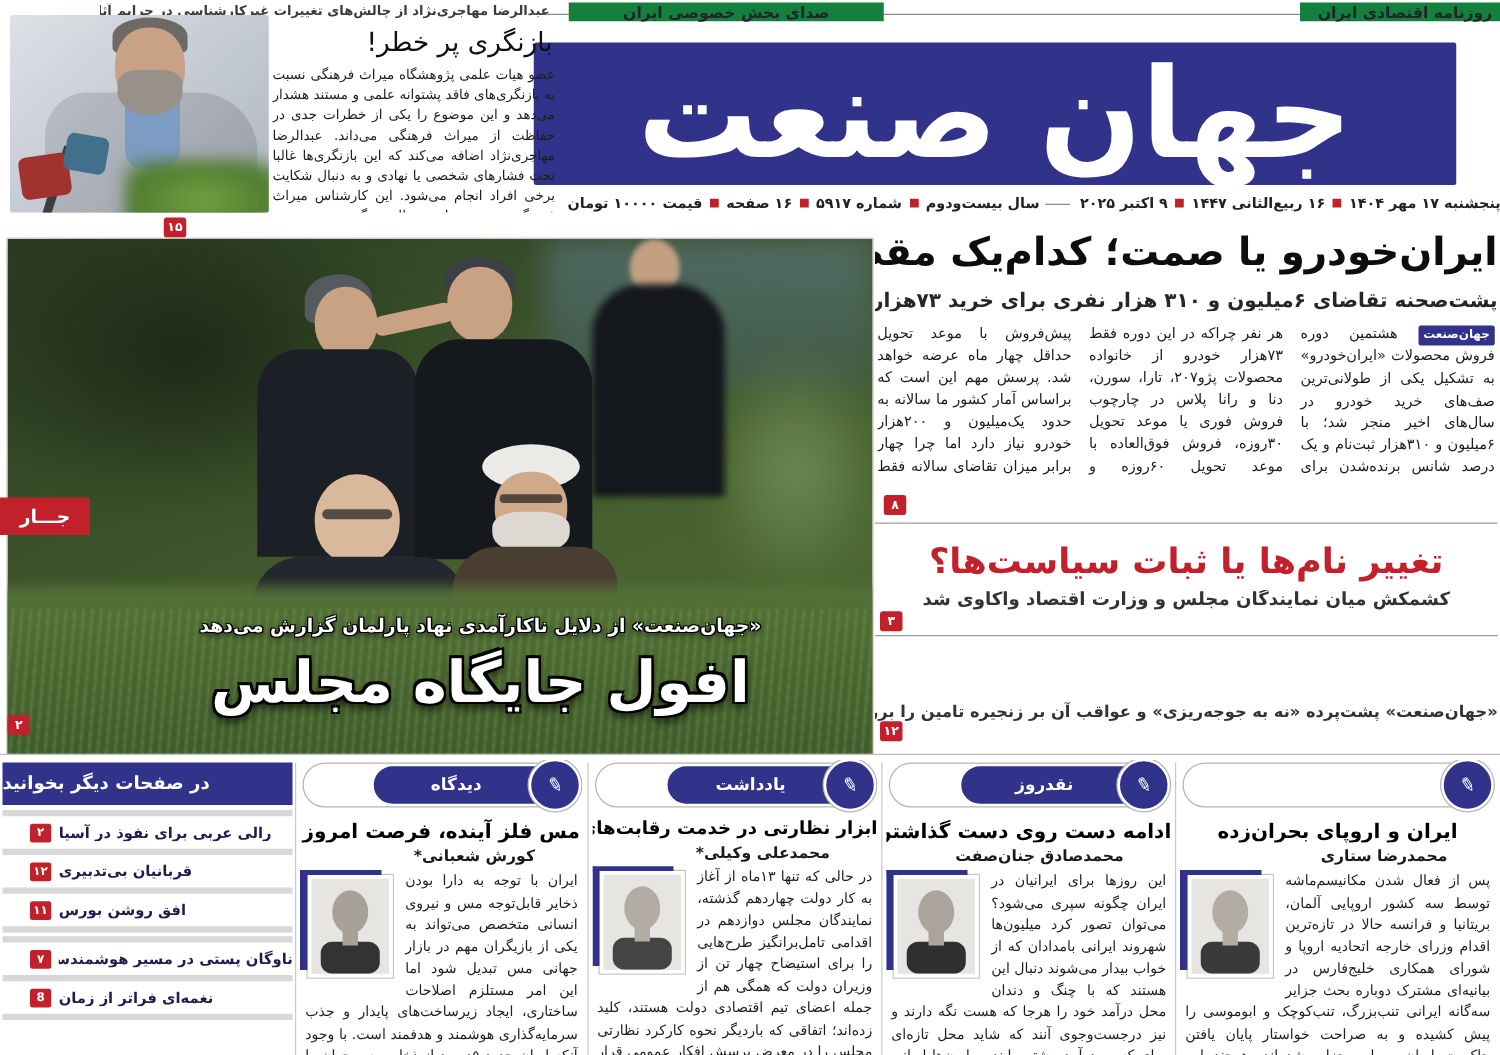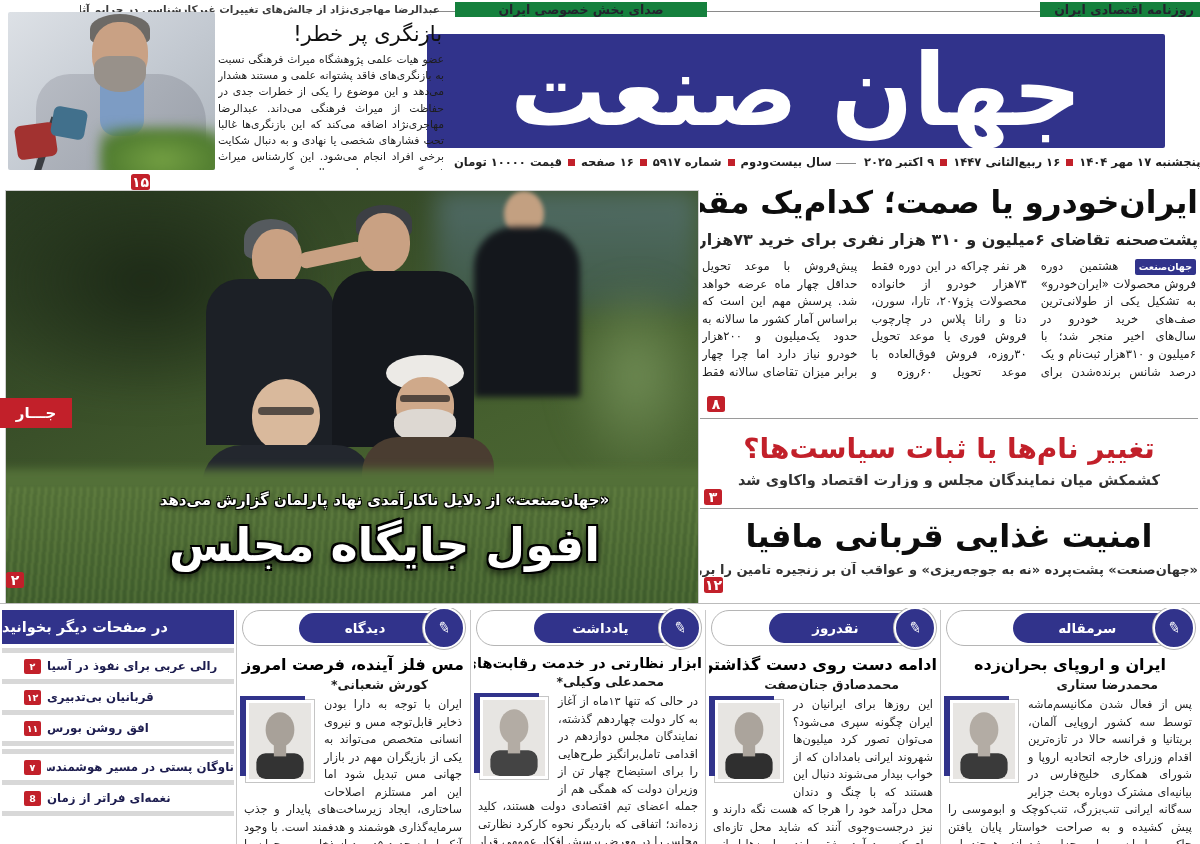--- a/index.html
+++ b/index.html
@@ -22,21 +22,21 @@
   
   .tl-kicker{position:absolute;left:80px;top:3px;width:360px;font-size:10.5px;font-weight:600;color:#3c3c3c;text-align:right;white-space:nowrap;overflow:hidden;}
   .tl-headline{position:absolute;left:218px;top:22px;width:224px;font-size:21px;font-weight:400;color:#101010;text-align:right;}
   .tl-body{position:absolute;left:218px;top:52px;width:226px;height:118px;font-size:10.8px;line-height:1.5;color:#1d1d1d;text-align:justify;overflow:hidden;}
   .tlph{position:absolute;left:8px;top:12px;width:207px;height:158px;overflow:hidden;border-radius:2px;
     background:linear-gradient(140deg,#dde1e6 0%,#c3c9d1 55%,#aeb5bd 100%);}
   .tlph div{position:absolute;}
 
   
   .pb{position:absolute;min-width:16px;height:16px;padding:0 1px;background:var(--red,#c2202a);color:#fff;
-    font-size:14px;font-weight:bold;display:flex;align-items:center;justify-content:center;border-radius:2.5px;}
+    font-size:10px;font-weight:bold;display:flex;align-items:center;justify-content:center;border-radius:2.5px;}
 
   
   .mp{position:absolute;left:5px;top:190px;width:692px;height:412px;overflow:hidden;border:1px solid #cfcfcf;
     background:linear-gradient(155deg,#2a3b22 0%,#3a5029 35%,#46602f 62%,#516d37 100%);}
   .mp .s{position:absolute;}
   .mp-kicker{position:absolute;left:90px;right:25px;top:300px;text-align:center;color:#fff;font-size:15px;font-weight:800;
     text-shadow:1px 1px 0 #000,-1px 1px 0 #000,1px -1px 0 #000,-1px -1px 0 #000,0 2px 5px rgba(0,0,0,.85);z-index:5;}
   .mp-title{position:absolute;left:90px;right:25px;top:322px;text-align:center;color:#fff;font-size:46px;font-weight:900;line-height:1.4;
     text-shadow:2px 2px 0 #000,-2px 2px 0 #000,2px -2px 0 #000,-2px -2px 0 #000,0 4px 8px rgba(0,0,0,.85);z-index:5;}
   .stamp{position:absolute;left:0;top:398px;width:72px;height:30px;background:var(--red,#c2202a);z-index:6;
@@ -171,36 +171,32 @@
   <div class="pb" style="left:707px;top:396px;">۸</div>
 
   <div class="hline" style="left:700px;top:418px;width:498px;"></div>
 
   <div class="story-h2">تغییر نام‌ها یا ثبات سیاست‌ها؟</div>
   <div class="story-sub2">کشمکش میان نمایندگان مجلس و وزارت اقتصاد واکاوی شد</div>
   <div class="pb" style="left:704px;top:489px;">۳</div>
 
   <div class="hline" style="left:700px;top:508px;width:498px;"></div>
 
-  <div class="story-h3">امنیت غذایی قربانی مافیا</div>
   <div class="story-sub3">«جهان‌صنعت» پشت‌پرده «نه به جوجه‌ریزی» و عواقب آن بر زنجیره تامین را بررسی می‌کند</div>
   <div class="pb" style="left:704px;top:577px;">۱۲</div>
 
   <div class="hline" style="left:0;top:603px;width:1200px;background:#bbb;"></div>
 
   <div class="vline" style="left:236px;top:610px;height:234px;"></div>
   <div class="vline" style="left:470px;top:610px;height:234px;"></div>
   <div class="vline" style="left:705px;top:610px;height:234px;"></div>
   <div class="vline" style="left:940px;top:610px;height:234px;"></div>
 
   <div class="opin" style="left:944px;width:252px;">
     <div class="colhead">
-      <div class="colhead-navy">
-        <span class="colhead-label">سرمقاله</span>
-      </div>
       <div class="colhead-circle">
           <span class="nib">✎</span>
         </div>
     </div>
     <div class="coltitle">ایران و اروپای بحران‌زده</div>
     <div class="colauthor">محمدرضا ستاری</div>
     <div class="colbody">
       <span class="portrait">
         <span class="pen">✎</span>
         <svg viewBox="0 0 60 74">

